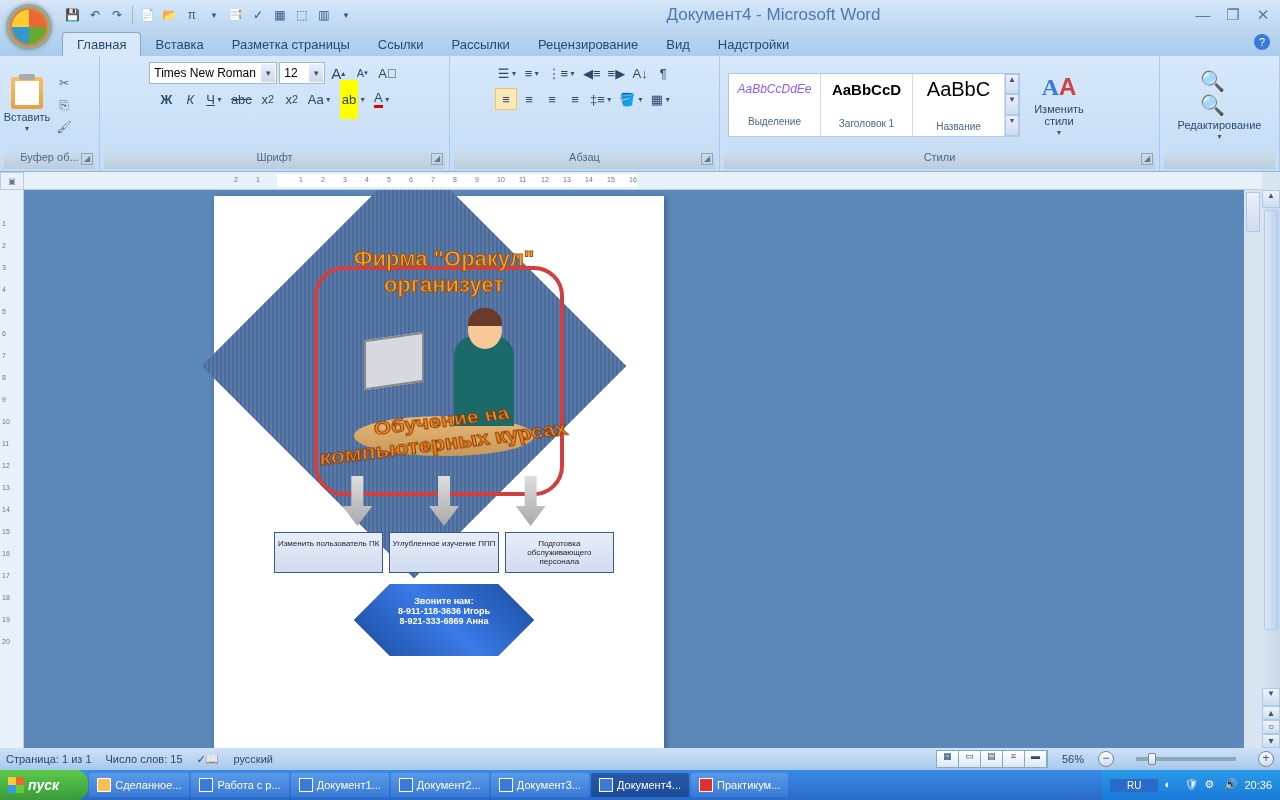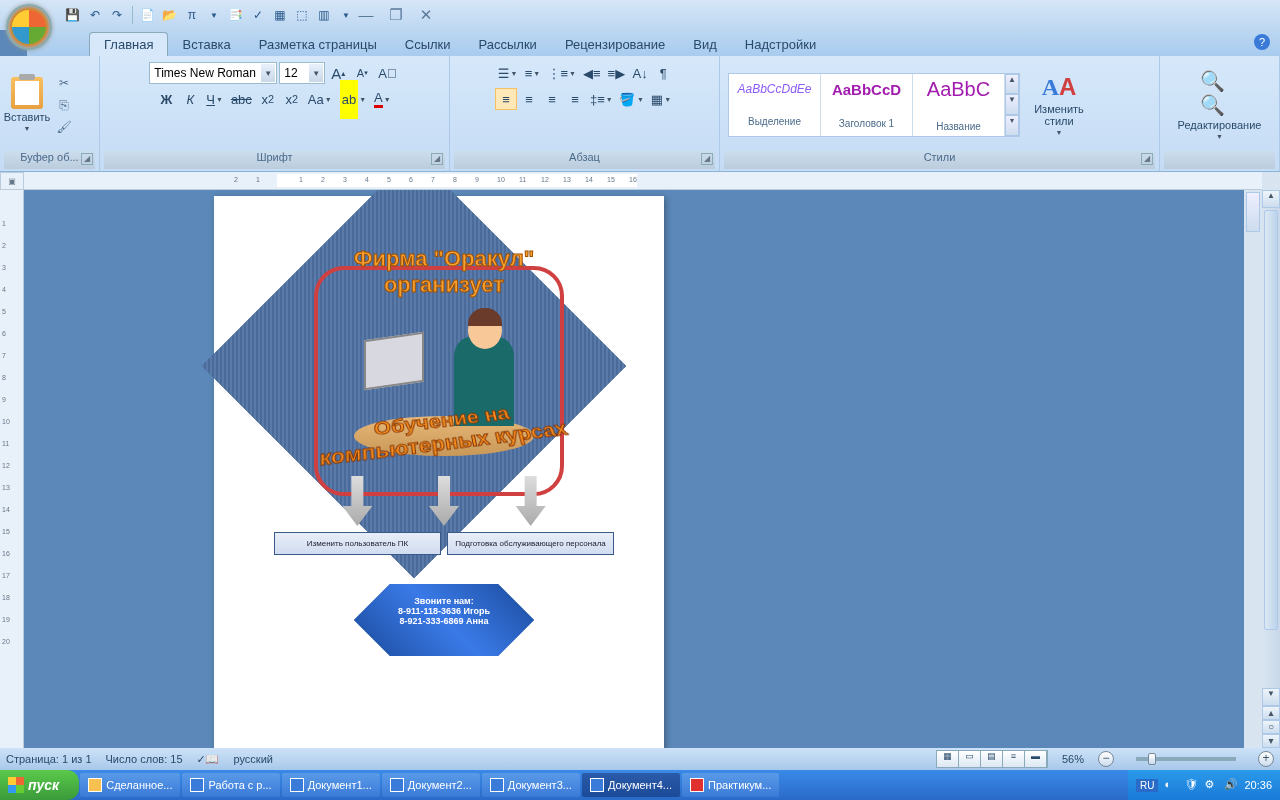--- a/index.html
+++ b/index.html
@@ -6,21 +6,21 @@
 body { width: 1280px; height: 800px; overflow: hidden; background: #5b88b8; display: flex; flex-direction: column; }
 .titlebar { height: 30px; background: linear-gradient(#d6e6f8,#bcd7f1); display: flex; align-items: center; padding: 0 6px; }
 .office-btn { width: 46px; height: 46px; border-radius: 50%; background: radial-gradient(#fff,#f3b24a 40%,#c83 60%,#9bf 80%); position: absolute; top: 4px; left: 6px; border: 2px solid #8aa; box-shadow: 0 0 4px #999; z-index: 10; }
 .office-inner { position:absolute; inset:4px; border-radius:50%; background: conic-gradient(#e63 0 90deg,#6a3 90deg 180deg,#39c 180deg 270deg,#fc3 270deg 360deg); }
 .qat { margin-left: 58px; display: flex; gap: 4px; align-items: center; }
 .qat-ico { width: 18px; height: 18px; display: flex; align-items: center; justify-content: center; font-size: 12px; color: #2a5a8a; }
 .qat-sep { width: 1px; height: 18px; background: #9bc; margin: 0 2px; }
 .title-text { flex: 1; text-align: center; color: #4a7ab0; font-size: 17px; }
 .win-ctrl { display: flex; gap: 8px; }
 .win-ctrl span { width: 22px; height: 18px; color: #5a7a9a; font-size: 15px; text-align: center; }
-.tabbar { height: 26px; background: linear-gradient(#bcd7f1,#a8cbee); display: flex; align-items: flex-end; padding-left: 62px; position: relative; margin-left: 27px; }
+.tabbar { height: 26px; background: linear-gradient(#bcd7f1,#a8cbee); display: flex; align-items: flex-end; padding-left: 62px; position: relative; }
 .tab { padding: 4px 14px; font-size: 13px; color: #2a4a6a; border-radius: 4px 4px 0 0; cursor: default; }
 .tab.active { background: #d6e8fa; border: 1px solid #8ab; border-bottom: none; }
 .help-ico { position: absolute; right: 10px; top: 4px; width: 16px; height: 16px; border-radius: 50%; background: #3a7ad8; color: #fff; font-size: 11px; text-align: center; line-height: 16px; }
 .ribbon { height: 116px; background: linear-gradient(#d6e8fa,#c5dcf5); display: flex; border-bottom: 1px solid #8ab4d8; }
 .group { border-right: 1px solid #aec8e8; display: flex; flex-direction: column; padding: 2px 4px; }
 .group-body { flex: 1; display: flex; align-items: center; gap: 2px; }
 .group-label { height: 18px; font-size: 11px; color: #4a6a8a; text-align: center; position: relative; background: linear-gradient(#cde,#bcd); }
 .dlg { position: absolute; right: 2px; top: 2px; width: 12px; height: 12px; border: 1px solid #8ab; font-size: 8px; line-height: 10px; text-align: center; color: #678; }
 .big-btn { width: 46px; display: flex; flex-direction: column; align-items: center; justify-content: center; gap: 2px; padding: 4px; }
 .big-btn .ico { width: 32px; height: 32px; }
@@ -32,21 +32,21 @@
 .mini { width: 20px; height: 20px; font-size: 12px; color: #4a6a8a; display:flex; align-items:center; justify-content:center; }
 .font-row { display: flex; gap: 2px; align-items: center; }
 .combo { height: 22px; border: 1px solid #9bc; background: #fff; font-size: 12px; padding: 0 4px; display: flex; align-items: center; position: relative; }
 .combo-arrow { position: absolute; right: 1px; top: 1px; bottom: 1px; width: 14px; background: linear-gradient(#e8f0fa,#c8d8ea); display:flex; align-items:center; justify-content:center; font-size:8px; color:#456; }
 .tool-btn { min-width: 22px; height: 22px; border: 1px solid transparent; display: flex; align-items: center; justify-content: center; font-size: 13px; color: #2a4a6a; padding: 0 2px; }
 .split-arrow { font-size: 7px; margin-left: 1px; color: #456; }
 .font-col { display: flex; flex-direction: column; gap: 4px; padding: 4px 6px; }
 .para-col { display: flex; flex-direction: column; gap: 4px; padding: 4px 6px; }
 .style-gallery { display: flex; height: 64px; border: 1px solid #aec8e8; }
 .style-item { width: 92px; border-right: 1px solid #cde; display: flex; flex-direction: column; align-items: center; justify-content: center; background: #fff; }
-.style-preview { font-size: 14px; color: #a21caf; }
+.style-preview { font-size: 14px; color: #000000; }
 .style-name { font-size: 10px; color: #4a6a8a; margin-top: 20px; }
 .style-scroll { width: 14px; display: flex; flex-direction: column; }
 .style-scroll div { flex:1; border: 1px solid #aec8e8; font-size: 8px; text-align: center; color:#456; background:linear-gradient(#eef,#cde); }
 .row { display: flex; gap: 1px; }
 .ruler-corner { width: 24px; height: 18px; background: #e8f0fa; border: 1px solid #bcd; display:flex; align-items:center; justify-content:center; font-size:8px; color:#678; }
 .content-area { flex: 1; display: flex; background: #5b88b8; overflow: hidden; }
 .vruler { width: 24px; background: #e8f0fa; border-right: 1px solid #bcd; position: relative; font-size: 7px; color: #678; }
 .vruler .tick { position: absolute; left: 2px; }
 .hruler-row { height: 18px; display: flex; }
 .hruler { flex: 1; background: #e8f0fa; border-bottom: 1px solid #bcd; position: relative; font-size: 7px; color: #678; overflow:hidden; }
@@ -73,28 +73,28 @@
 .info-box { flex:1; border:1px solid #3a5a8a; background:linear-gradient(#e8eef8,#d0dcf0); font-size:8px; text-align:center; padding:6px 2px; color:#223; }
 .hexagon { position:absolute; top:388px; left:140px; width:180px; height:72px; background:#1a4a9a; clip-path: polygon(20% 0,80% 0,100% 50%,80% 100%,20% 100%,0 50%); color:#fff; font-size:9px; text-align:center; padding-top:12px; background-image: linear-gradient(45deg,#1a4a9a,#3a7ae8,#1a4a9a); font-weight:bold; }
 .statusbar { height: 22px; background: linear-gradient(#cde2f8,#a8c8ea); display: flex; align-items: center; font-size: 11px; color: #2a4a6a; padding: 0 6px; gap: 14px; }
 .statusbar .spacer { flex: 1; }
 .view-btns { display: flex; border: 1px solid #8ab; }
 .view-btns span { width: 22px; height: 16px; border-right: 1px solid #8ab; font-size: 9px; text-align: center; background: linear-gradient(#fff,#dce8f4); }
 .zoom-slider { width: 100px; height: 4px; background: #8ab; position: relative; margin: 0 8px; }
 .zoom-thumb { position: absolute; top: -4px; width: 8px; height: 12px; background: linear-gradient(#fff,#cde); border: 1px solid #789; border-radius: 2px; }
 .zoom-btn { width: 16px; height: 16px; border-radius: 50%; border: 1px solid #789; background: linear-gradient(#fff,#cde); font-size: 12px; line-height: 13px; text-align: center; color:#456; }
 .taskbar { height: 30px; background: linear-gradient(#3a8ae8,#2a6ac8); display: flex; align-items: center; }
-.start-btn { height: 30px; padding: 0 20px 0 8px; background: linear-gradient(#5aca4a,#3a9a3a); color: #fff; font-size: 14px; font-style: italic; font-weight: bold; display: flex; align-items: center; gap: 4px; border-radius: 0 12px 12px 0; }
+.start-btn { height: 30px; padding: 0 29px 0 8px; background: linear-gradient(#5aca4a,#3a9a3a); color: #fff; font-size: 14px; font-style: italic; font-weight: bold; display: flex; align-items: center; gap: 4px; border-radius: 0 12px 12px 0; }
 .start-flag { width:16px; height:16px; background: conic-gradient(#e63 0 90deg,#6c3 90deg 180deg,#39e 180deg 270deg,#fc3 270deg); }
 .task-item { height: 24px; margin: 0 1px; padding: 0 8px; background: linear-gradient(#5a9ae8,#3a7ad8); color: #fff; font-size: 11px; display: flex; align-items: center; gap: 4px; border-radius: 2px; max-width: 140px; overflow: hidden; white-space: nowrap; }
 .task-item.active { background: linear-gradient(#2a5aa8,#1a4a98); }
 .task-ico { width:14px; height:14px; background:#3a7ad8; border:1px solid #fff; }
 .tray { margin-left: auto; height: 30px; background: linear-gradient(#2a9aea,#1a7ad8); display: flex; align-items: center; padding: 0 8px; gap: 6px; color: #fff; font-size: 11px; }
 .tray-ico { width:14px; height:14px; }
-.lang { background: #2a6ac8; padding: 1px 4px; font-size: 10px; }
+.lang { background: #2a6ac8; padding: 1px 17px; font-size: 10px; }
 .below-ribbon { display:flex; flex-direction:column; flex:1; }
 .ruler-toggle-area { width:18px; background:#d8e4f0; display:flex; flex-direction:column; align-items:center; padding-top:2px; }
 .ruler-toggle { width:14px; height:40px; border:1px solid #aec8e8; background:linear-gradient(#eef,#cde); }
 </style>
 </head>
 <body>
 
 <div class="titlebar">
   <div class="office-btn">
       <div class="office-inner"></div>
@@ -108,20 +108,21 @@
     <span class="qat-ico">📂</span>
     <span class="qat-ico">π</span>
     <span class="qat-ico" style="font-size:8px">▼</span>
     <span class="qat-ico">📑</span>
     <span class="qat-ico">✓</span>
     <span class="qat-ico">▦</span>
     <span class="qat-ico">⬚</span>
     <span class="qat-ico">▥</span>
     <span class="qat-ico" style="font-size:8px">▼</span>
   </div>
+  <div class="title-text">Документ4 - Microsoft Word</div>
   <div class="win-ctrl">
     <span>—</span>
     <span>❐</span>
     <span>✕</span>
   </div>
 </div>
 
 <div class="tabbar">
   <div class="tab active">Главная</div>
   <div class="tab">Вставка</div>
@@ -331,20 +332,21 @@
           <div>Обучение на</div>
           <div>компьютерных курсах</div>
         </div>
         <div class="arrows-row">
           <div class="arrow-dn"></div>
             <div class="arrow-dn"></div>
             <div class="arrow-dn"></div>
         </div>
         <div class="boxes-row">
           <div class="info-box">Изменить пользователь ПК</div>
+          <div class="info-box">Углубленное изучение ППП</div>
           <div class="info-box">Подготовка обслуживающего персонала</div>
         </div>
         <div class="hexagon">
           <div>Звоните нам:</div>
           <div>8-911-118-3636 Игорь</div>
           <div>8-921-333-6869 Анна</div>
         </div>
       </div>
     </div>
     <div class="ruler-toggle-area">

